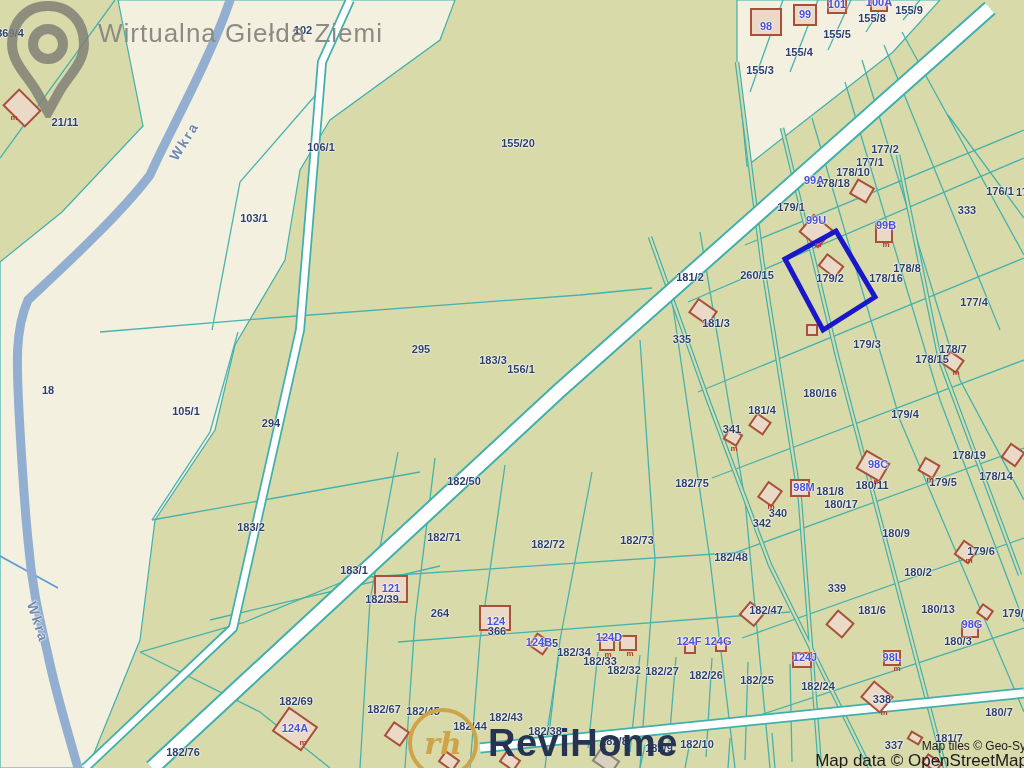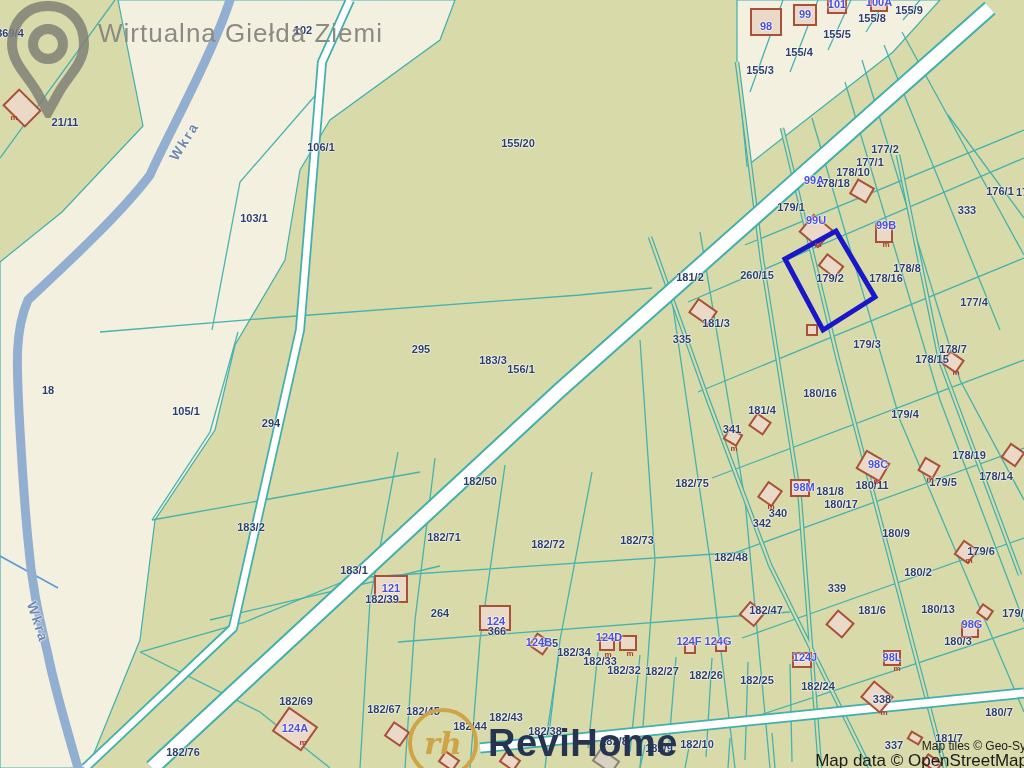--- a/index.html
+++ b/index.html
@@ -166,21 +166,21 @@
     <div class="lbl parcel-label" style="left: 186px; top: 411px;">105/1</div>
     <div class="lbl parcel-label" style="left: 271px; top: 423px;">294</div>
     <div class="lbl parcel-label" style="left: 820px; top: 393px;">180/16</div>
     <div class="lbl parcel-label" style="left: 905px; top: 414px;">179/4</div>
     <div class="lbl parcel-label" style="left: 762px; top: 410px;">181/4</div>
     <div class="lbl parcel-label" style="left: 732px; top: 429px;">341</div>
     <div class="lbl parcel-label" style="left: 969px; top: 455px;">178/19</div>
     <div class="lbl parcel-label" style="left: 996px; top: 476px;">178/14</div>
     <div class="lbl parcel-label" style="left: 943px; top: 482px;">179/5</div>
     <div class="lbl parcel-label" style="left: 872px; top: 485px;">180/11</div>
-    <div class="lbl parcel-label" style="left: 480px; top: 481px;">182/50</div>
+    <div class="lbl parcel-label" style="left: 464px; top: 481px;">182/50</div>
     <div class="lbl parcel-label" style="left: 692px; top: 483px;">182/75</div>
     <div class="lbl parcel-label" style="left: 830px; top: 491px;">181/8</div>
     <div class="lbl parcel-label" style="left: 841px; top: 504px;">180/17</div>
     <div class="lbl parcel-label" style="left: 778px; top: 513px;">340</div>
     <div class="lbl parcel-label" style="left: 762px; top: 523px;">342</div>
     <div class="lbl parcel-label" style="left: 896px; top: 533px;">180/9</div>
     <div class="lbl parcel-label" style="left: 444px; top: 537px;">182/71</div>
     <div class="lbl parcel-label" style="left: 548px; top: 544px;">182/72</div>
     <div class="lbl parcel-label" style="left: 637px; top: 540px;">182/73</div>
     <div class="lbl parcel-label" style="left: 731px; top: 557px;">182/48</div>

